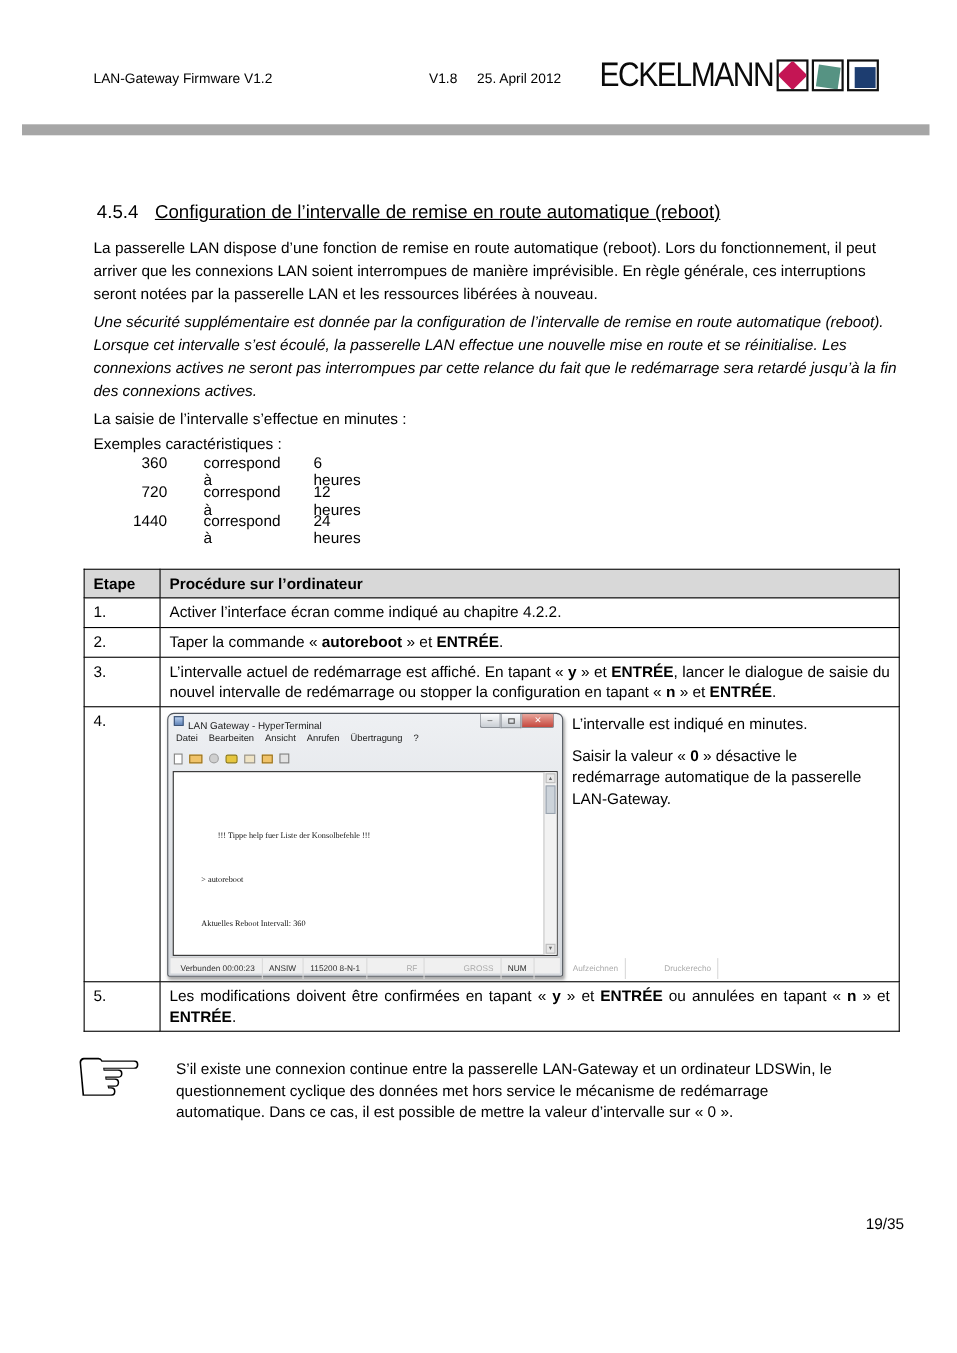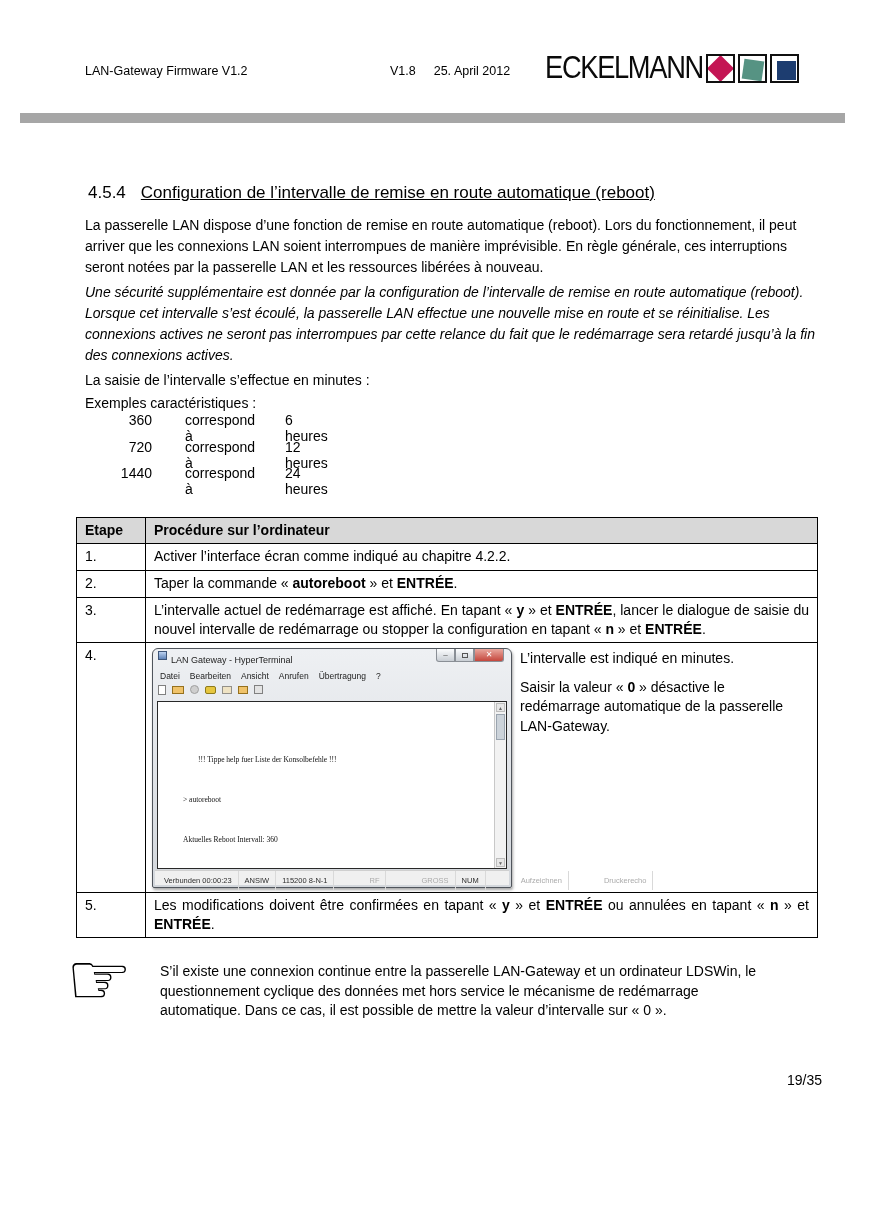--- a/index.html
+++ b/index.html
@@ -59,21 +59,21 @@
   .term-title { height:18px; display:flex; padding:2px 5px 0 5px; position:relative; }
   .term-title-icon { width:9px; height:9px; background:linear-gradient(#bcd2f0,#5f83b8); border:1px solid #3e5578; margin-right:4px; }
   .term-title-text { font-size:9px; color:#1c1c1c; }
   .term-buttons { position:absolute; right:7px; top:0; display:flex; }
   .term-btn { width:19px; height:13px; border:1px solid #8a8f96; border-top:none;
               background:linear-gradient(#fcfdfe,#c9ced4); display:flex; align-items:center;
               justify-content:center; font-size:8px; color:#444; line-height:1; }
   .term-btn.min { border-radius:0 0 0 3px; }
   .term-btn.max .box { width:6px; height:5px; border:1px solid #555; }
   .term-btn.close { width:30px; background:linear-gradient(#e9a79d,#c5473d); color:#fff; border-radius:0 0 3px 0; }
-  .term-menu { height:14px; display:flex; gap:10px; align-items:flex-start; padding:0 7px; font-size:8.5px; color:#222; }
+  .term-menu { height:14px; display:flex; gap:10px; align-items:flex-end; padding:0 7px; font-size:8.5px; color:#222; }
   .term-toolbar { height:17px; display:flex; gap:6px; align-items:center; padding:0 5px; }
   .tbi { display:inline-block; }
   .tb-new   { width:8px;  height:10px; background:#fff; border:1px solid #808080; }
   .tb-open  { width:12px; height:8px;  background:#f0c36a; border:1px solid #96711e; }
   .tb-call  { width:9px;  height:9px;  background:#cfcfcf; border:1px solid #a0a0a0; border-radius:50%; }
   .tb-phone { width:11px; height:8px;  background:#e6c63f; border:1px solid #8d7a1c; border-radius:2px; }
   .tb-send  { width:10px; height:8px;  background:#efe3c4; border:1px solid #93908a; }
   .tb-recv  { width:10px; height:8px;  background:#f0c36a; border:1px solid #96711e; }
   .tb-props { width:9px;  height:9px;  background:#e3e3e3; border:1px solid #808080; }
   .term-screen { position:absolute; left:4px; right:4px; top:52px; height:168px;
@@ -91,21 +91,21 @@
                  align-items:flex-start; font-size:7.5px; color:#2e2e2e; padding-left:3px; }
   .ts { padding:0 6px; border-right:1px solid #d9d9d9; white-space:nowrap; }
   .ts.dim { color:#ababab;margin-left:29px; }
 
   
   .note-icon { position:absolute; left:66px; top:942px; font-size:74px; line-height:1; color:#000;
                font-family:"DejaVu Sans",sans-serif; }
   .note-text { position:absolute; left:160px; top:962px; width:604px; font-size:14px; line-height:19.5px; }
 
   
-  .page-num { position:absolute; right:48px; top:1072px; font-size:14px; }
+  .page-num { position:absolute; right:48px; top:1104px; font-size:14px; }
   .footer-bar { position:absolute; left:0; top:1154px; width:870px; height:18px; background:#bd0d48; }
   .footer-text { color:#fff; font-size:10px; line-height:18px; padding-left:80px; white-space:nowrap; }
 </style>
 </head>
 <body>
 
 <div class="page">
 
   <div class="hdr-left">LAN-Gateway Firmware V1.2</div>
   <div class="hdr-center">

